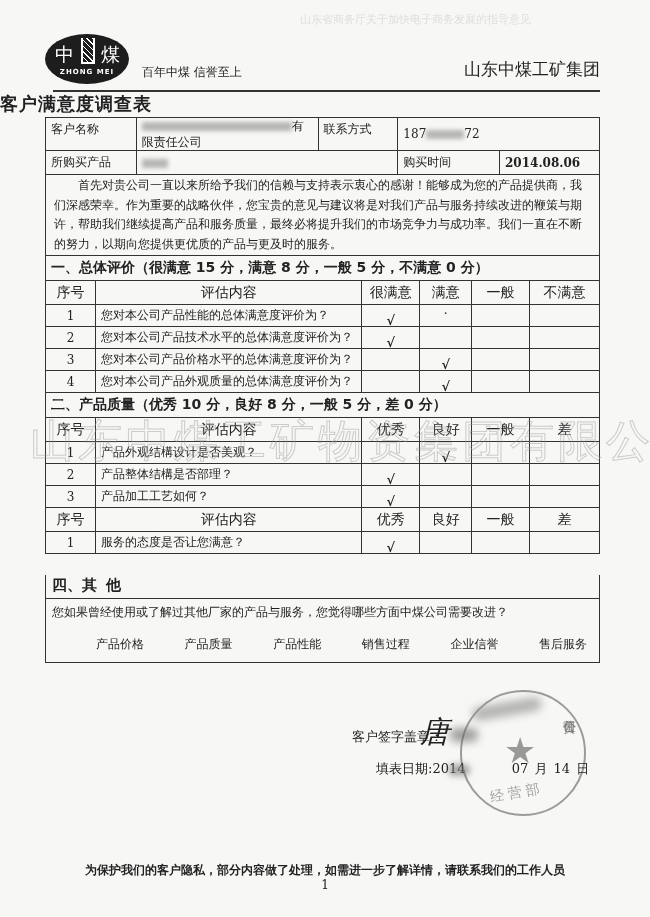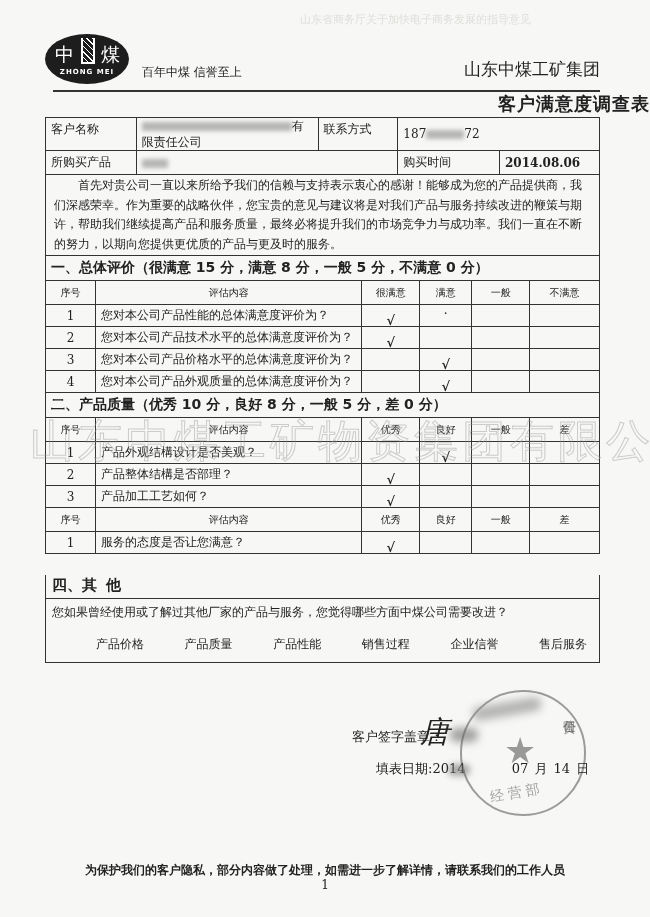--- a/index.html
+++ b/index.html
@@ -22,39 +22,39 @@
   .logo .ch2 { position: absolute; left: 56px; top: 8px; font-size: 19px; font-family: "DejaVu Sans", sans-serif; }
   .logo .tower {
     position: absolute; left: 36px; top: 4px; width: 14px; height: 26px;
     border: 2px solid #fff; border-top: none; box-sizing: border-box;
     background: repeating-linear-gradient(45deg, transparent 0 3px, #fff 3px 4px);
   }
   .logo .en { position: absolute; left: 0; width: 84px; top: 34px; text-align: center; font-size: 7px; font-weight: bold; letter-spacing: 1px; font-family: "DejaVu Sans", sans-serif; }
   .slogan { position: absolute; left: 97px; top: 34px; font-size: 12px; }
   .group { position: absolute; right: 0; top: 28px; font-size: 17px; text-align: center; }
   .header-rule { position: absolute; left: 8px; right: 0; top: 60px; border-top: 2px solid #333; }
-  .title { position: absolute; left: 0; width: 650px; top: 92px; text-align: right; font-size: 18px; font-weight: bold; letter-spacing: 1px; }
+  .title { position: absolute; left: 0; width: 650px; top: 92px; text-align: left; font-size: 18px; font-weight: bold; letter-spacing: 1px; }
 
   table { border-collapse: collapse; position: absolute; left: 45px; width: 555px; font-size: 12px; }
   td { border: 1.5px solid #333; padding: 0 5px; vertical-align: middle; }
   .info td { height: 23px; }
   .info .lbl { font-size: 12px; }
   .blur { display: inline-block; background: #9a9a9a; filter: blur(2px); height: 9px; vertical-align: middle; opacity: .7; }
   .phone { font-size: 12px; font-weight: normal; }
   .date { font-weight: bold; font-size: 12px; }
 
   .intro {
     position: absolute; left: 45px; width: 555px; top: 168px; height: 88px;
     border: 1.5px solid #333; border-top: none; box-sizing: border-box;
     padding: 8px 10px 0 8px; font-size: 12px; line-height: 19.5px; text-indent: 2em;
   }
 
   .eval td { height: 21px; text-align: center; }
   .eval .sec td { text-align: left; font-size: 14px; font-weight: bold; height: 24px; font-family: "DejaVu Sans", sans-serif; }
-  .eval .hdr td { font-size: 10px; height: 23px; }
+  .eval .hdr td { font-size: 14px; height: 23px; }
   .eval td.q { text-align: left; font-size: 12px; margin-left: 16px; }
   .check { font-size: 13px; font-weight: bold; position: relative; top: 5px; }
   .dot { font-size: 12px; position: relative; top: -2px; }
 
   .other {
     position: absolute; left: 45px; width: 555px; top: 575px; height: 88px;
     border: 1.5px solid #333; border-top: none; box-sizing: border-box; font-size: 12px;
   }
   .other .head { height: 23px; border-bottom: 1.5px solid #333; font-size: 15px; font-weight: bold; padding-left: 6px; line-height: 23px; font-family: Liberation Mono, monospace; }
   .other .q { padding: 5px 6px; }

